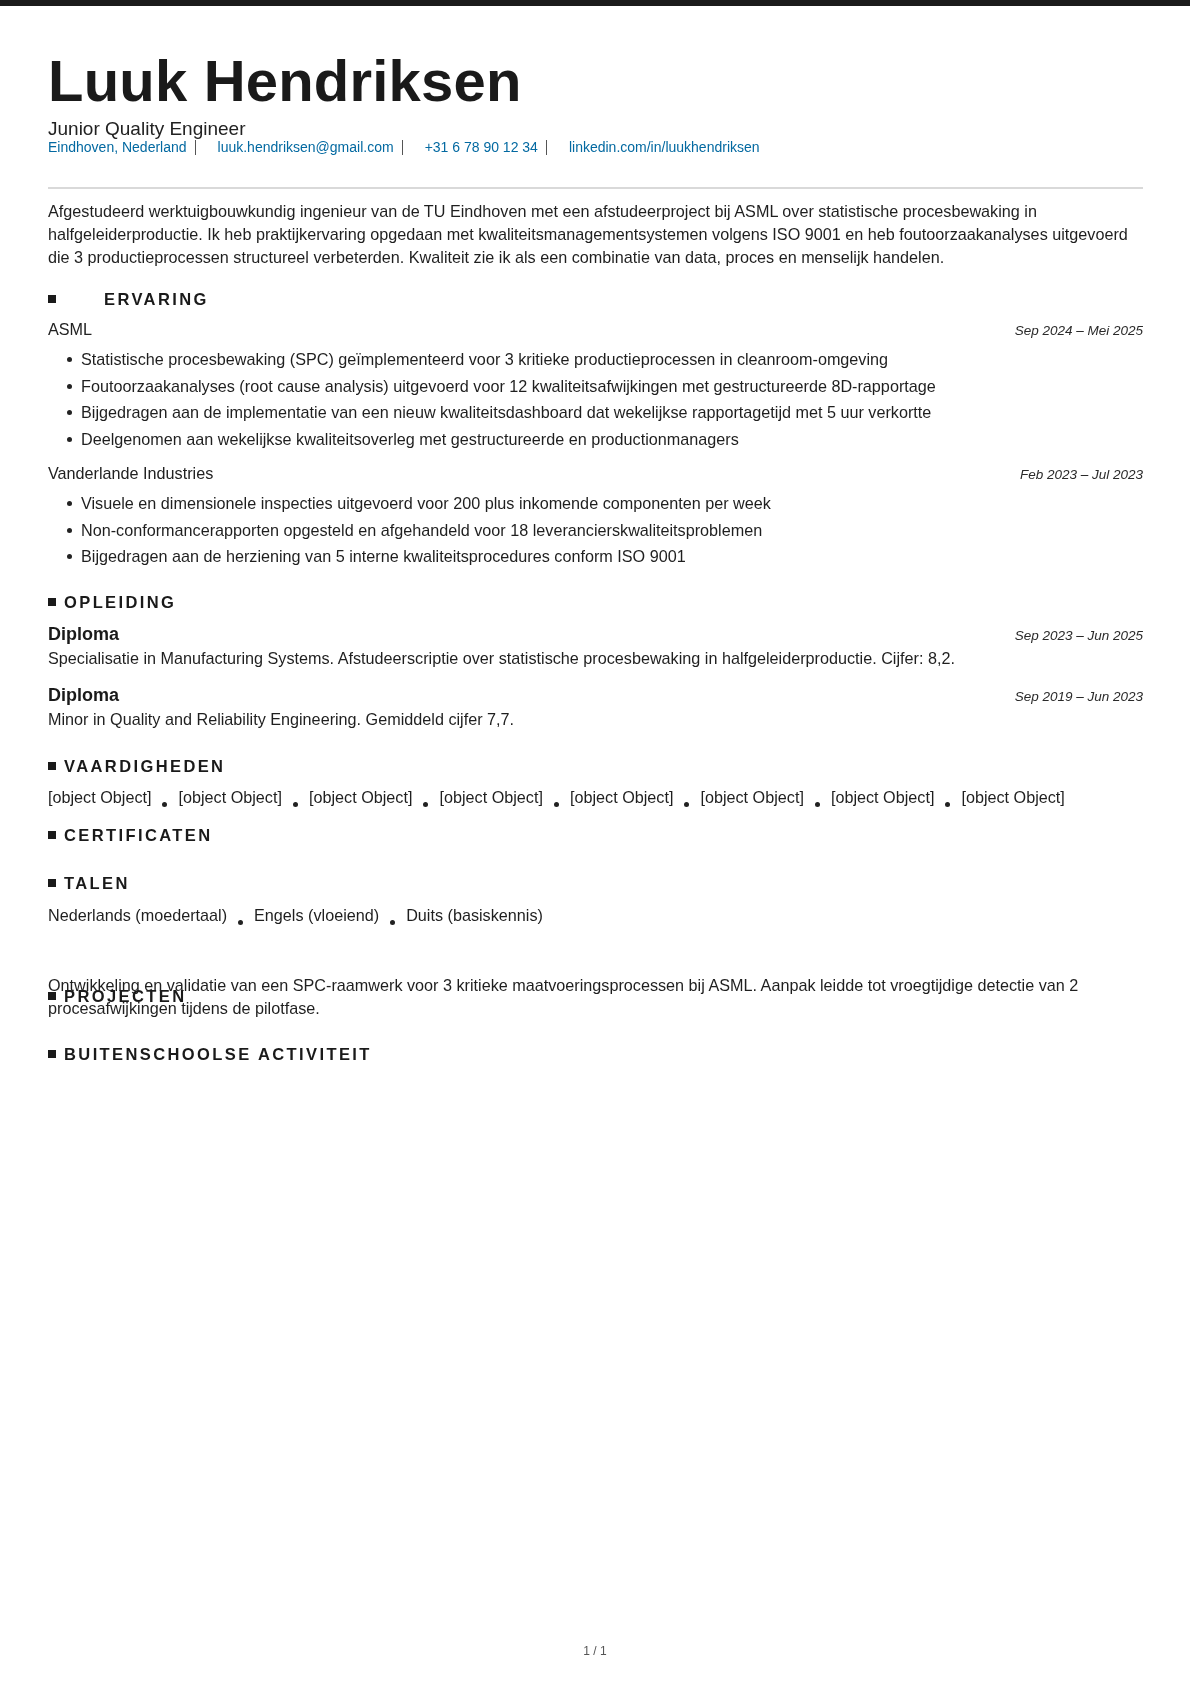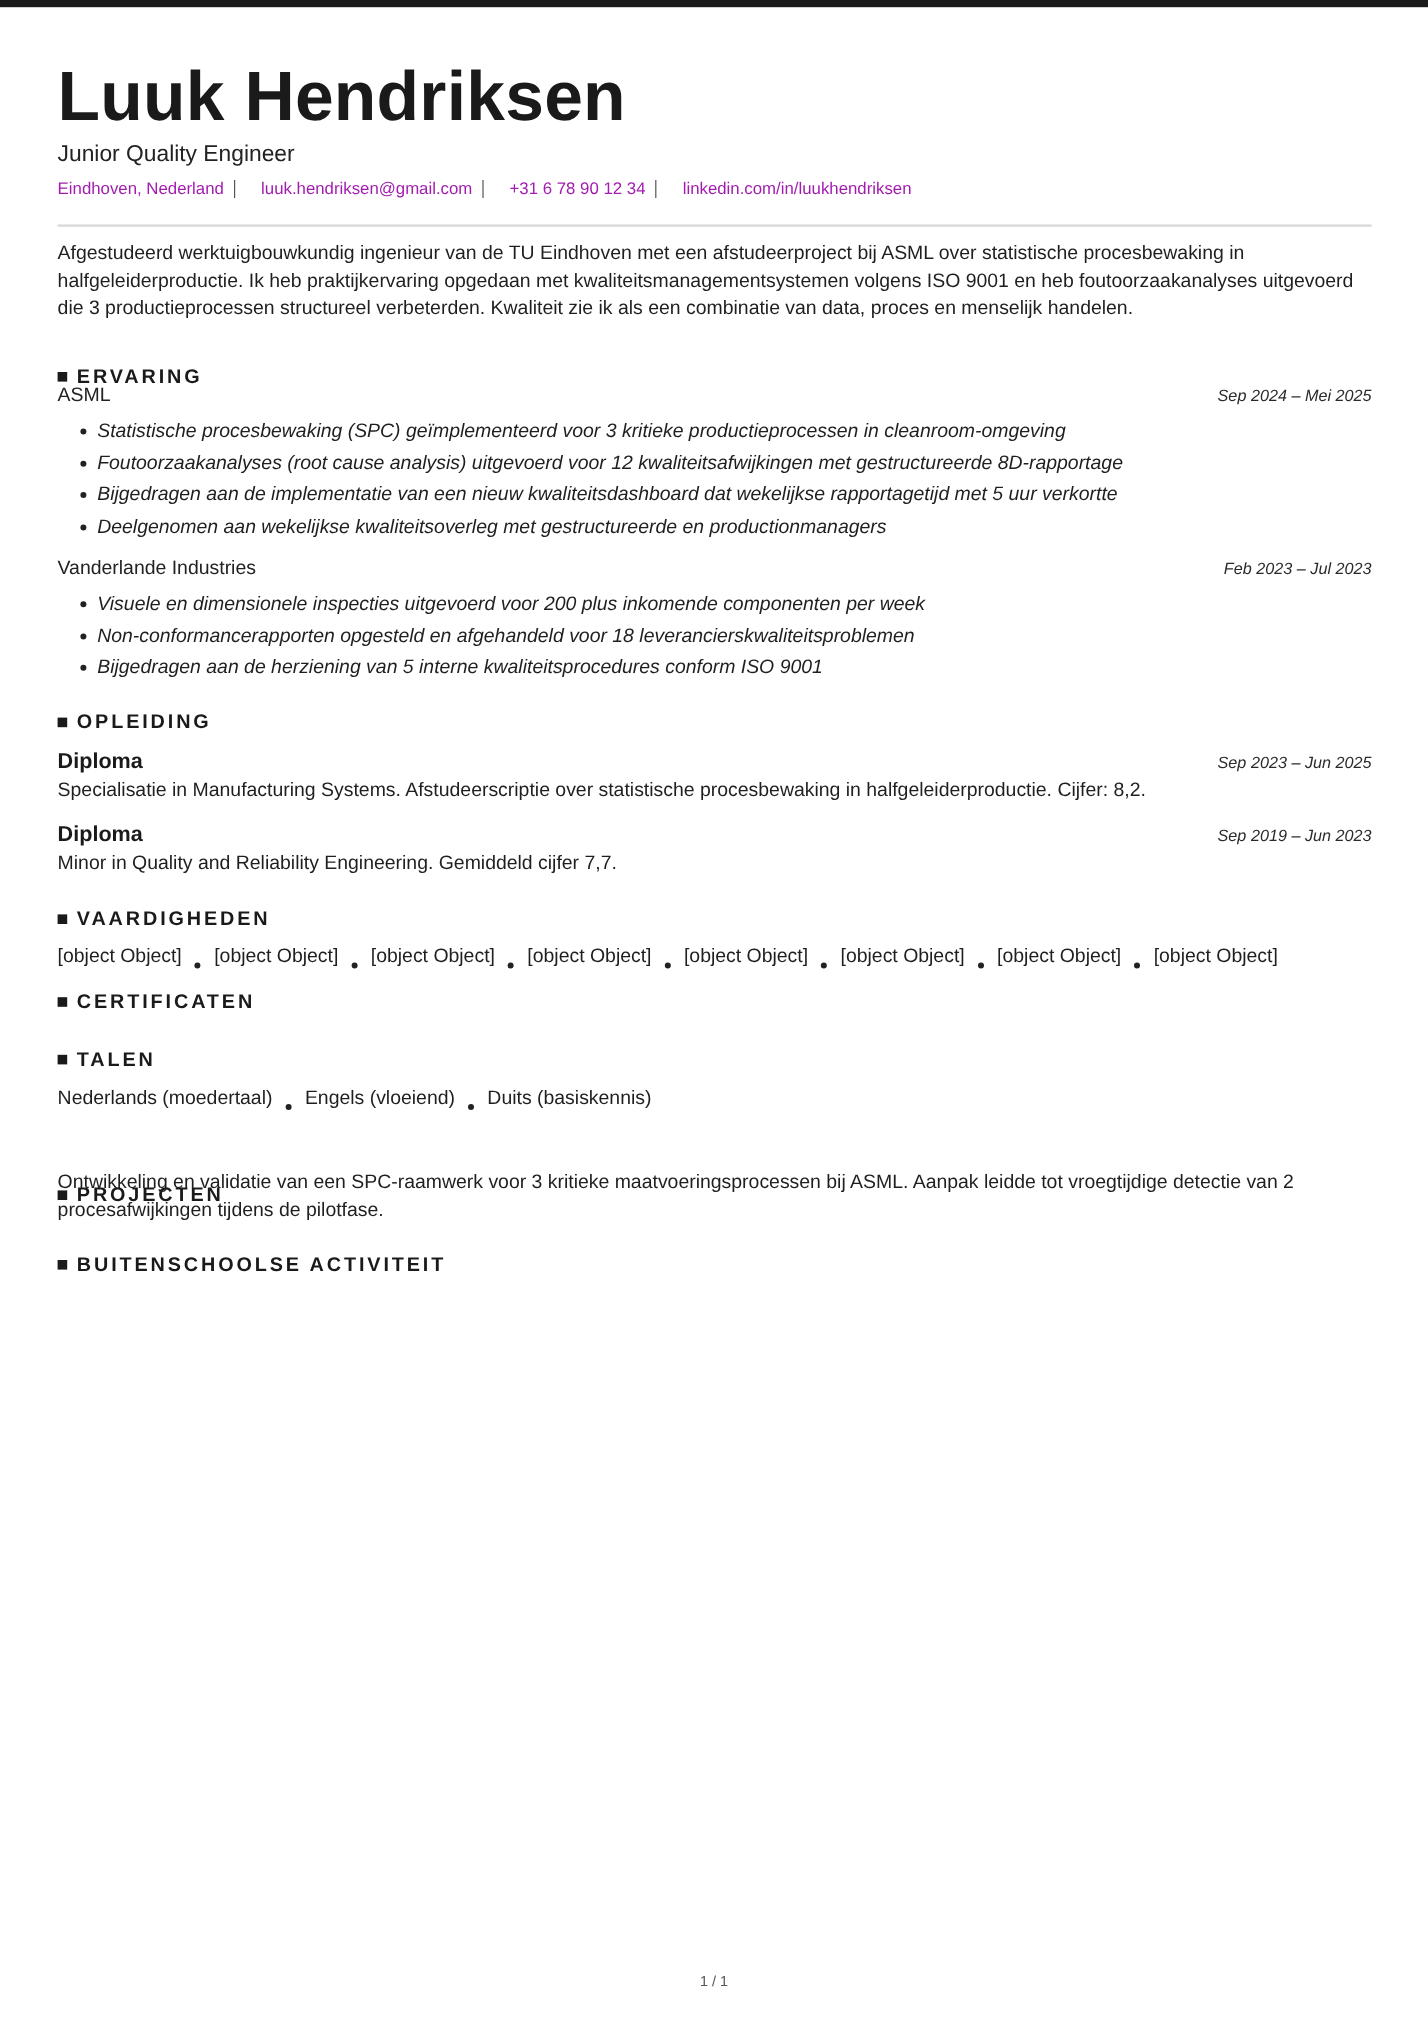--- a/index.html
+++ b/index.html
@@ -6,32 +6,32 @@
   body {
     width: 1190px; height: 1683px; position: relative; overflow: hidden;
     background: #ffffff; color: #1c1c1c;
     font-family: "Liberation Sans", "DejaVu Sans", sans-serif;
   }
   .topbar { position: absolute; left: 0; top: 0; width: 1190px; height: 6px; background: #1b1b1b; }
   .page { position: absolute; left: 48px; top: 0; width: 1095px; }
   .abs { position: absolute; }
   .name { top: 46px; left: 0; font-size: 58px; font-weight: 700; letter-spacing: 0.2px; line-height: 70px; color: #1a1a1a; white-space: nowrap; }
   .jobtitle { top: 117px; left: 0; font-size: 19px; line-height: 24px; color: #222; }
-  .contact { top: 148px; left: 0; font-size: 14px; line-height: 18px; color: #a21caf; display: flex; white-space: nowrap; }
+  .contact { top: 138px; left: 0; font-size: 14px; line-height: 18px; color: #0369a1; display: flex; white-space: nowrap; }
   .contact .sep { display: inline-block; width: 1px; height: 15px; background: #555; margin: 2px 22px 0 8px; }
   .divider { top: 187px; left: 0; width: 1095px; height: 2px; background: #d9d9d9; }
   .summary { top: 200px; left: 0; width: 1095px; font-size: 16.2px; line-height: 23px; color: #1f1f1f; }
   .heading { left: 0; height: 20px; display: flex; align-items: center; font-size: 16.5px; font-weight: 700; letter-spacing: 2.4px; color: #1a1a1a; white-space: nowrap; }
   .heading .sq { width: 8px; height: 8px; background: #1a1a1a; margin-right: 8px; flex: none; }
   .row { left: 0; width: 1095px; display: flex; justify-content: space-between; align-items: baseline; }
   .company { font-size: 16.2px; color: #222; }
   .degree { font-size: 18px; font-weight: 700; color: #1a1a1a; text-align: center; }
   .date { font-size: 13.5px; font-style: italic; color: #2a2a2a; }
   .bullets { left: 0; width: 1095px; margin: 0; padding: 0; list-style: none; }
-  .bullets li { position: relative; padding-left: 33px; font-size: 16.2px; height: 26.5px; line-height: 26.5px; color: #1f1f1f; white-space: nowrap; font-style: italic; }
+  .bullets li { position: relative; padding-left: 33px; font-size: 16.2px; height: 26.5px; line-height: 26.5px; color: #1f1f1f; white-space: nowrap; }
   .bullets li .dot { position: absolute; left: 19px; top: 11px; width: 5px; height: 5px; border-radius: 50%; background: #222; }
   .text { left: 0; width: 1095px; font-size: 16.2px; line-height: 23px; color: #1f1f1f; }
   .inline-list { left: 0; display: flex; align-items: flex-end; font-size: 16.2px; color: #1f1f1f; white-space: nowrap; }
   .inline-list .bdot { display: inline-block; width: 5px; height: 5px; border-radius: 50%; background: #222; margin: 0 11px; }
   .footer { position: absolute; left: 0; top: 1644px; width: 1190px; text-align: center; font-size: 12px; color: #555; }
 </style>
 </head>
 <body>
 
 <div class="topbar"></div>
@@ -48,21 +48,21 @@
     <span class="sep"></span>
     <span>+31 6 78 90 12 34</span>
     <span class="sep"></span>
     <span>linkedin.com/in/luukhendriksen</span>
   </div>
 
   <div class="abs divider"></div>
 
   <div class="abs summary">Afgestudeerd werktuigbouwkundig ingenieur van de TU Eindhoven met een afstudeerproject bij ASML over statistische procesbewaking in halfgeleiderproductie. Ik heb praktijkervaring opgedaan met kwaliteitsmanagementsystemen volgens ISO 9001 en heb foutoorzaakanalyses uitgevoerd die 3 productieprocessen structureel verbeterden. Kwaliteit zie ik als een combinatie van data, proces en menselijk handelen.</div>
 
-  <div class="abs heading" style="top:304px;">
+  <div class="abs heading" style="top:289px;gap:40px;">
     <span class="sq"></span>
     <span>ERVARING</span>
   </div>
 
   <div class="abs row" style="top:320px;">
     <span class="company">ASML</span>
     <span class="date">Sep 2024 – Mei 2025</span>
   </div>
   <ul class="abs bullets" style="top:346px;">
     <li><span class="dot"></span><span>Statistische procesbewaking (SPC) geïmplementeerd voor 3 kritieke productieprocessen in cleanroom-omgeving</span></li>

